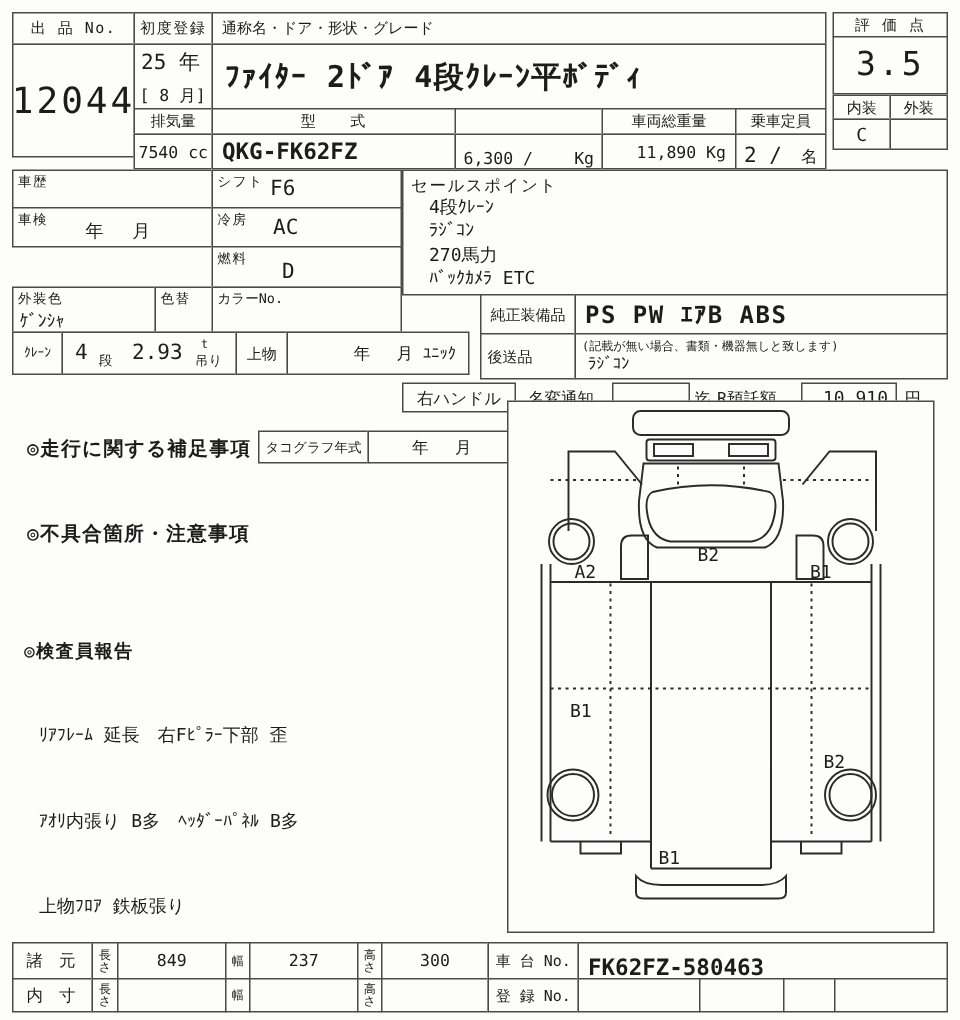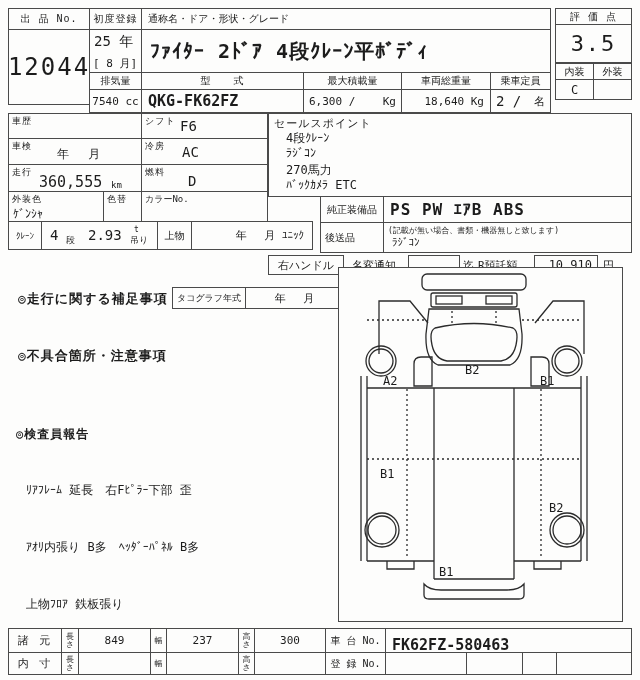--- a/index.html
+++ b/index.html
@@ -10,21 +10,21 @@
     color:#1c1c1c;
     position:relative;
     -webkit-font-smoothing:none;
   }
   .sheet{position:absolute;left:0;top:0;width:640px;height:680px;background:#fdfdfc;}
   .box{position:absolute;border:1px solid #4a4a4a;background:#fdfdfc;box-sizing:border-box;}
   .nb{position:absolute;box-sizing:border-box;}
   .c{display:flex;align-items:center;justify-content:center;text-align:center;}
   .l{display:flex;align-items:center;justify-content:flex-start;}
   .r{display:flex;align-items:center;justify-content:flex-end;}
-  .sb{display:flex;align-items:center;justify-content:space-between;}
+  .sb{display:flex;align-items:flex-end;justify-content:space-between;}
   .lbl{font-size:10px;letter-spacing:1px;}
   .tiny{font-size:8px;}
   .big{font-size:24px;letter-spacing:2px;}
   .pre{white-space:pre;}
   .corner{position:absolute;top:1px;left:3px;font-size:9px;letter-spacing:1px;}
   .list{position:absolute;font-size:12px;line-height:19px;white-space:pre;}
   svg text{font-family:"DejaVu Sans Mono","Liberation Sans",sans-serif;}
 </style>
 </head>
 <body>
@@ -42,28 +42,27 @@
 
   <div class="box l lbl" style="left:141px;top:8px;width:410px;height:22px;padding-left:6px;letter-spacing:0;">通称名・ドア・形状・グレード</div>
   <div class="box l" style="left:141px;top:29px;width:410px;height:44px;padding-left:8px;font-size:20px;font-weight:bold;letter-spacing:1px;">ﾌｧｲﾀｰ 2ﾄﾞｱ 4段ｸﾚｰﾝ平ﾎﾞﾃﾞｨ</div>
 
   <div class="box c" style="left:89px;top:72px;width:53px;height:18px;font-size:10px;">排気量</div>
   <div class="box c" style="left:89px;top:89px;width:53px;height:24px;font-size:11px;">7540 cc</div>
 
   <div class="box c lbl" style="left:141px;top:72px;width:163px;height:18px;">型　　式</div>
   <div class="box l" style="left:141px;top:89px;width:163px;height:24px;padding-left:6px;font-size:15px;font-weight:bold;">QKG-FK62FZ</div>
 
-  <div class="box c lbl" style="left:303px;top:72px;width:99px;height:18px;letter-spacing:0;">最大積載量</div>
   <div class="box sb" style="left:303px;top:89px;width:99px;height:24px;padding:0 5px;font-size:11px;">
     <span>6,300 /</span>
     <span>Kg</span>
   </div>
 
   <div class="box c lbl" style="left:401px;top:72px;width:90px;height:18px;letter-spacing:0;">車両総重量</div>
-  <div class="box r" style="left:401px;top:89px;width:90px;height:24px;padding-right:6px;font-size:11px;">18,640 Kg</div>
+  <div class="box r" style="left:401px;top:89px;width:90px;height:24px;padding-right:6px;font-size:11px;">11,890 Kg</div>
 
   <div class="box c lbl" style="left:490px;top:72px;width:61px;height:18px;letter-spacing:0;">乗車定員</div>
   <div class="box sb" style="left:490px;top:89px;width:61px;height:24px;padding:0 5px;">
     <span style="font-size:14px;">2 /</span>
     <span style="font-size:11px;">名</span>
   </div>
 
   <div class="box c lbl" style="left:555px;top:8px;width:77px;height:17px;">評 価 点</div>
   <div class="box c" style="left:555px;top:24px;width:77px;height:39px;font-size:22px;letter-spacing:2px;">3.5</div>
   <div class="box c" style="left:555px;top:63px;width:39px;height:17px;font-size:10px;">内装</div>
@@ -82,25 +81,20 @@
 
   <div class="box" style="left:8px;top:138px;width:134px;height:27px;">
     <span class="corner">車検</span>
     <span class="nb pre" style="left:48px;top:7px;font-size:12px;">年　 月</span>
   </div>
   <div class="box" style="left:141px;top:138px;width:127px;height:27px;">
     <span class="corner">冷房</span>
     <span class="nb" style="left:40px;top:5px;font-size:14px;">AC</span>
   </div>
 
-  <div class="box" style="left:8px;top:164px;width:134px;height:28px;">
-    <span class="corner">走行</span>
-    <span class="nb" style="left:30px;top:8px;font-size:15px;">360,555</span>
-    <span class="nb" style="left:102px;top:15px;font-size:9px;">km</span>
-  </div>
   <div class="box" style="left:141px;top:164px;width:127px;height:28px;">
     <span class="corner">燃料</span>
     <span class="nb" style="left:46px;top:8px;font-size:14px;">D</span>
   </div>
 
   <div class="box" style="left:8px;top:191px;width:96px;height:31px;">
     <span class="corner">外装色</span>
     <span class="nb" style="left:4px;top:15px;font-size:12px;">ｹﾞﾝｼｬ</span>
   </div>
   <div class="box" style="left:103px;top:191px;width:43px;height:31px;">

